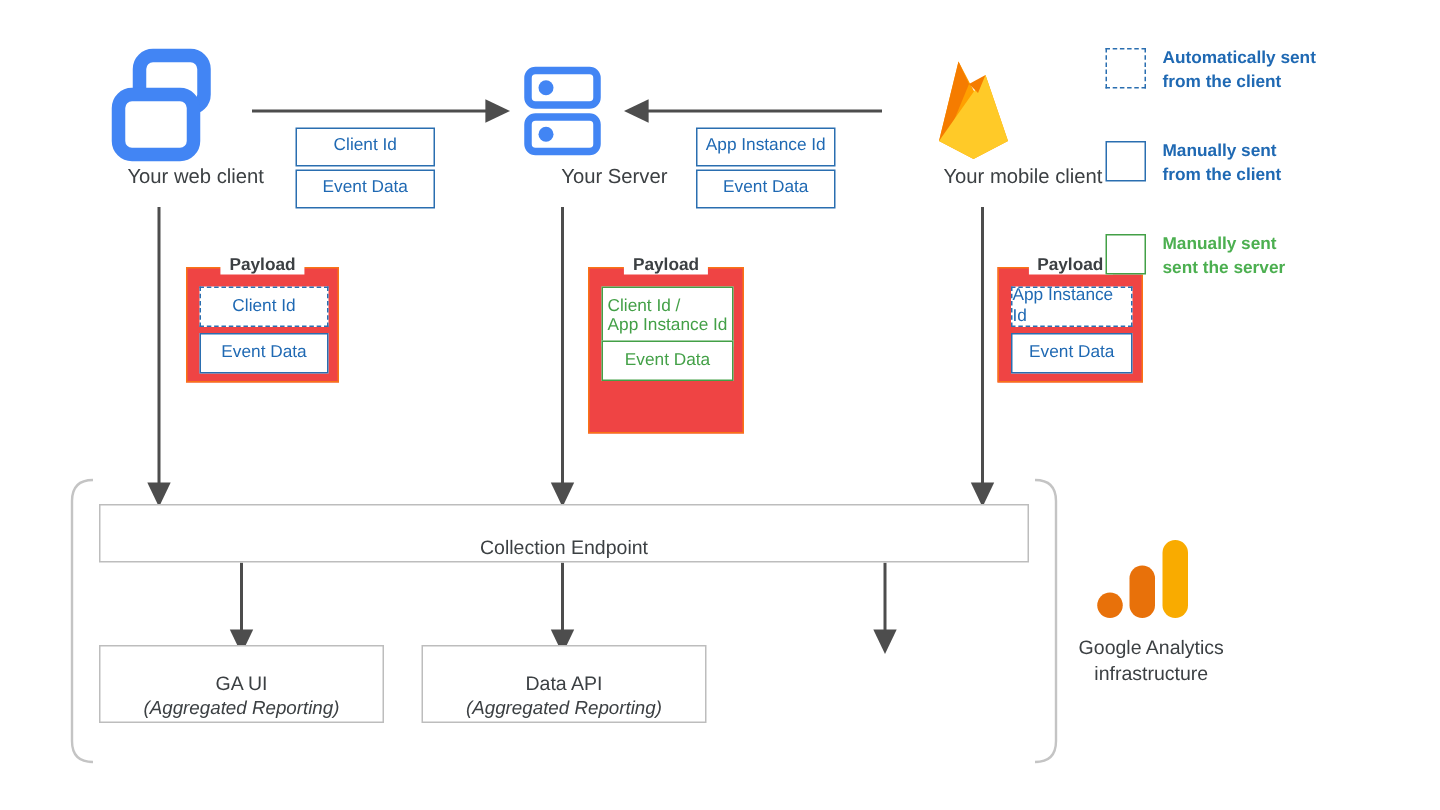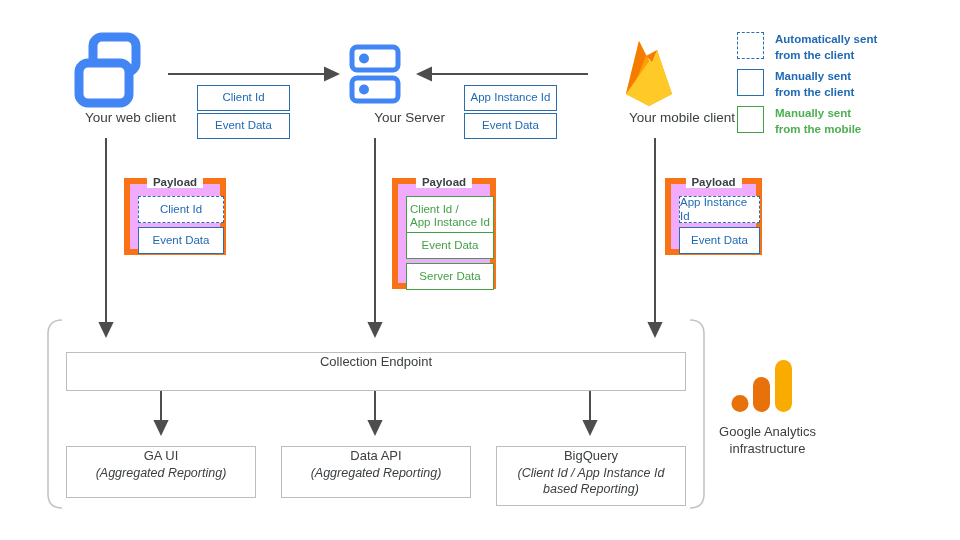--- a/index.html
+++ b/index.html
@@ -48,22 +48,22 @@
   }
   .tag-box.dashed { border-style: dashed; }
   .tag-box.green {
     border-color: #43a047;
     color: #43a047;
   }
 
   
   .payload {
     box-sizing: border-box;
-    border: 6px solid #f97316;
-    background: #f0abfc;
+    border: 1px solid #f97316;
+    background: #ef4444;
   }
   .payload-legend {
     position: absolute;
     top: -8px;
     left: 50%;
     transform: translateX(-50%);
     background: #fff;
     padding: 0 6px;
     font-size: 11.5px;
     font-weight: bold;
@@ -72,26 +72,25 @@
   }
 
   
   .infra-box {
     box-sizing: border-box;
     border: 1px solid #bdbdbd;
     background: #fff;
     display: flex;
     flex-direction: column;
     align-items: center;
-    justify-content: flex-start;
+    justify-content: flex-end;
     text-align: center;
     font-size: 13px;
     color: #3c4043;
     line-height: 1.35;
-    margin-top: 16px;
   }
   .infra-sub {
     font-style: italic;
     font-size: 12.5px;
     color: #3c4043;
   }
 
   
   .legend-swatch {
     box-sizing: border-box;
@@ -187,21 +186,20 @@
     <div class="payload-legend">Payload</div>
     <div class="tag-box dashed" style="position:absolute; left:8px; top:12px; width:86px; height:27px;">Client Id</div>
     <div class="tag-box" style="position:absolute; left:8px; top:43px; width:86px; height:27px;">Event Data</div>
   </div>
 
   <div class="abs payload" style="left:392px; top:178px; width:104px; height:111px;">
     <div class="payload-legend">Payload</div>
     <div class="tag-box green" style="position:absolute; left:8px; top:12px; width:88px; height:40px; white-space:pre-line;">Client Id /
 App Instance Id</div>
     <div class="tag-box green" style="position:absolute; left:8px; top:48px; width:88px; height:27px;">Event Data</div>
-    <div class="tag-box green" style="position:absolute; left:8px; top:79px; width:88px; height:27px;">Server Data</div>
   </div>
 
   <div class="abs payload" style="left:665px; top:178px; width:97px; height:77px;">
     <div class="payload-legend">Payload</div>
     <div class="tag-box dashed" style="position:absolute; left:8px; top:12px; width:81px; height:27px;">App Instance Id</div>
     <div class="tag-box" style="position:absolute; left:8px; top:43px; width:81px; height:27px;">Event Data</div>
   </div>
 
   <div class="abs infra-box" style="left:66px; top:336px; width:620px; height:39px;">
     <div>Collection Endpoint</div>
@@ -210,32 +208,27 @@
   <div class="abs infra-box" style="left:66px; top:430px; width:190px; height:52px;">
     <div>GA UI</div>
     <div class="infra-sub">(Aggregated Reporting)</div>
   </div>
 
   <div class="abs infra-box" style="left:281px; top:430px; width:190px; height:52px;">
     <div>Data API</div>
     <div class="infra-sub">(Aggregated Reporting)</div>
   </div>
 
-  <div class="abs infra-box" style="left:496px; top:430px; width:190px; height:60px;">
-    <div>BigQuery</div>
-    <div class="infra-sub" style="white-space:pre-line;">(Client Id / App Instance Id
-based Reporting)</div>
-  </div>
 
   <div class="abs ga-caption" style="left:690px; top:424px; width:155px;">
     <div>Google Analytics</div>
     <div>infrastructure</div>
   </div>
 
-  <div class="abs" style="left:737px; top:32px; display:flex; flex-direction:column; gap:6px;">
+  <div class="abs" style="left:737px; top:32px; display:flex; flex-direction:column; gap:31px;">
 
     <div style="display:flex; align-items:flex-start; gap:11px;">
       <div class="legend-swatch dashed"></div>
       <div class="legend-text">
         <div>Automatically sent</div>
         <div>from the client</div>
       </div>
     </div>
 
     <div style="display:flex; align-items:flex-start; gap:11px;">
@@ -243,18 +236,18 @@
       <div class="legend-text">
         <div>Manually sent</div>
         <div>from the client</div>
       </div>
     </div>
 
     <div style="display:flex; align-items:flex-start; gap:11px;">
       <div class="legend-swatch green"></div>
       <div class="legend-text green">
         <div>Manually sent</div>
-        <div>from the mobile</div>
+        <div>sent the server</div>
       </div>
     </div>
   </div>
 
 </div>
 
 </body></html>

